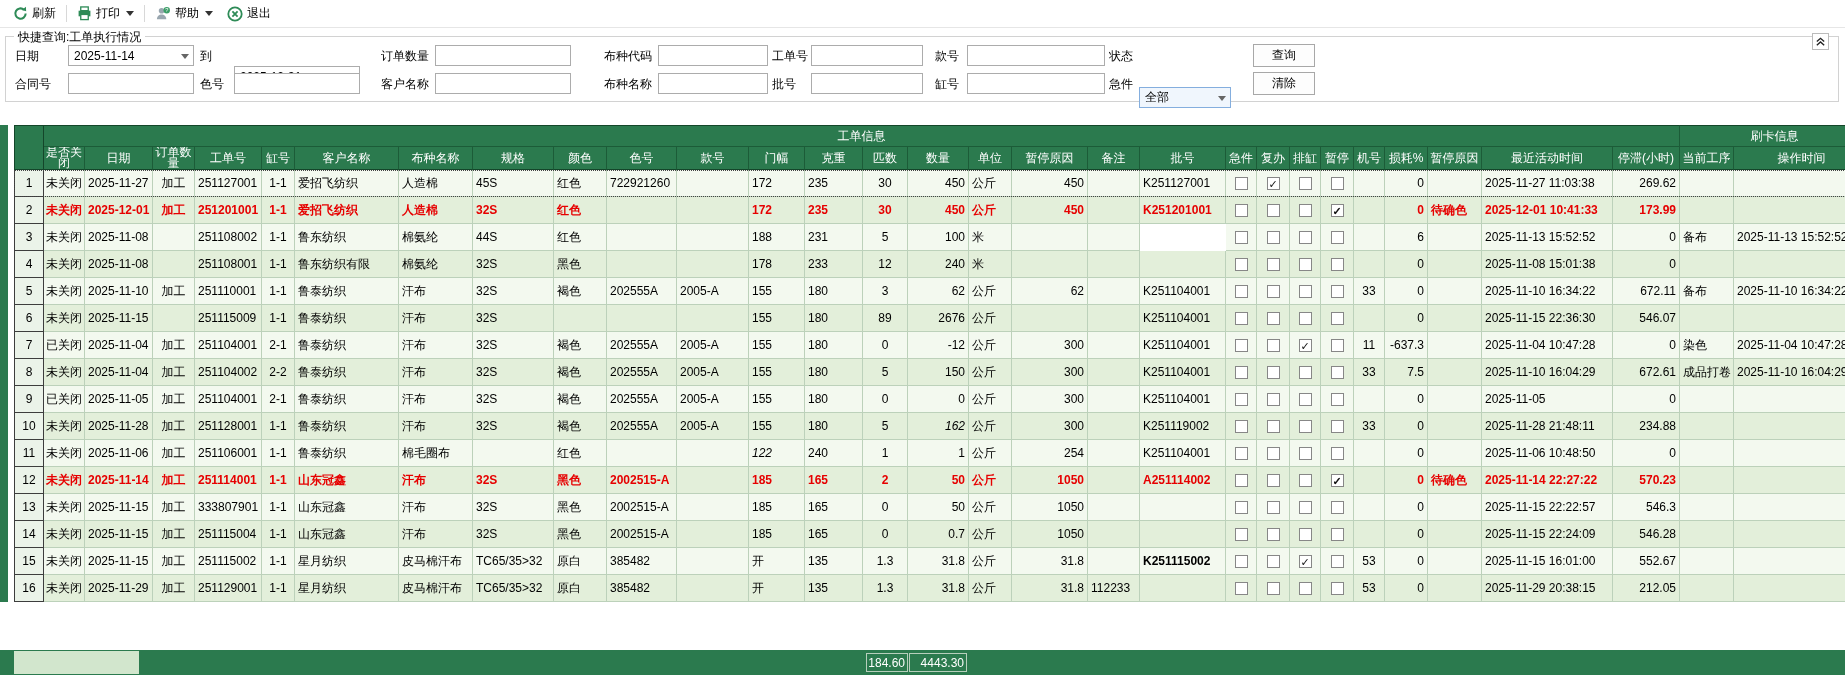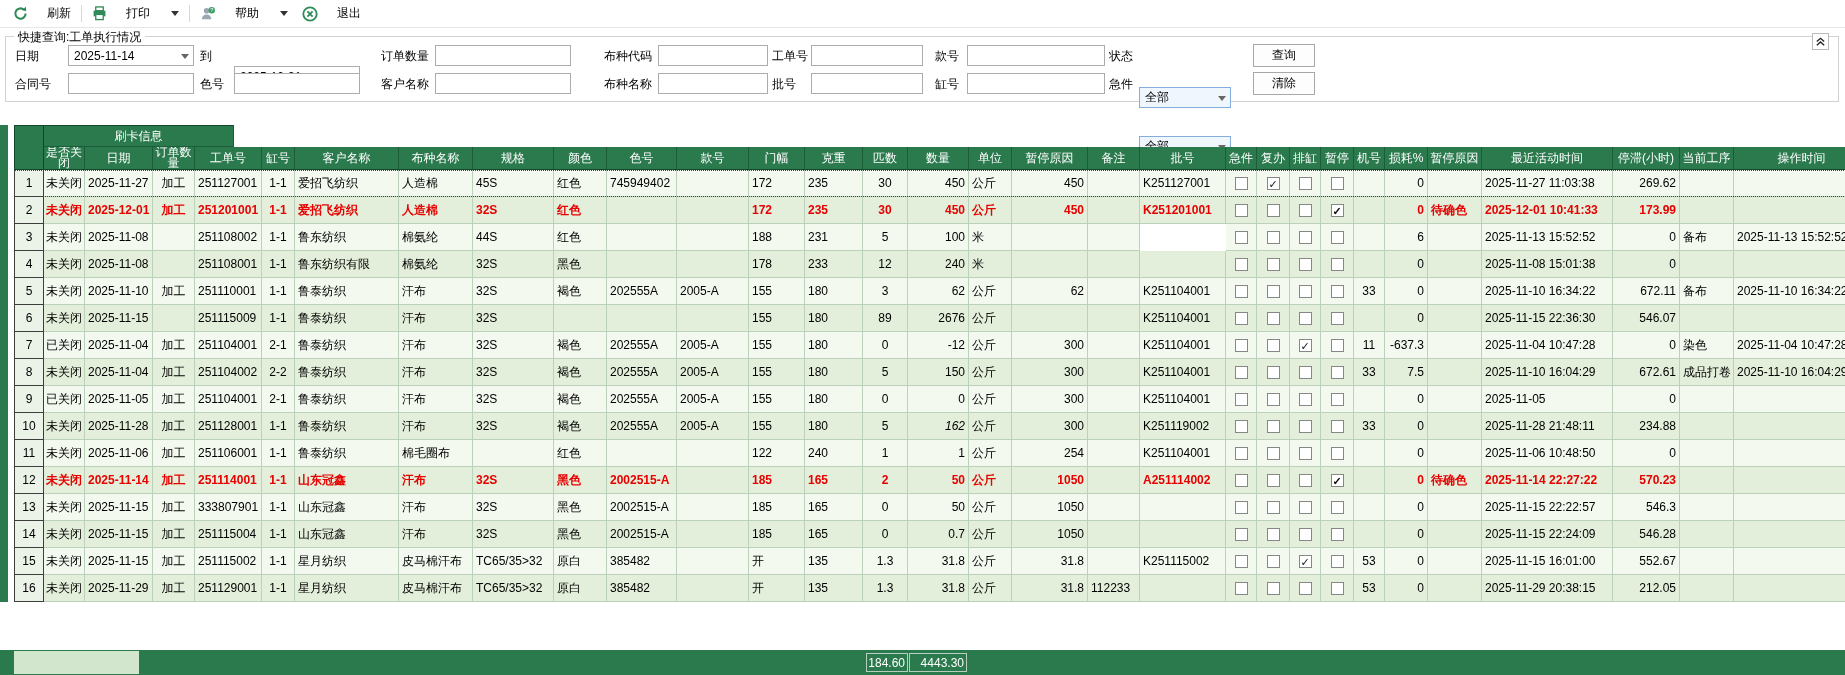--- a/index.html
+++ b/index.html
@@ -3,21 +3,21 @@
 <meta charset="utf-8">
 <style>
   * { box-sizing: border-box; }
   html,body { margin:0; padding:0; }
   body {
     width:1845px; height:675px; overflow:hidden; position:relative;
     background:#fff; font-family:"Liberation Sans", sans-serif; font-size:12px; color:#000;
   }
   
   .toolbar { display:flex; align-items:center; height:28px; padding-left:6px; border-bottom:1px solid #e6e6e6; }
-  .tb-btn { display:flex; align-items:center; gap:19px; padding:2px 7px; cursor:default; }
+  .tb-btn { display:flex; align-items:center; gap:4px; padding:2px 7px; cursor:default; }
   .tb-sep { width:1px; height:17px; background:#d8d8d8; margin:0 3px; }
   .caret { width:0; height:0; border-left:4px solid transparent; border-right:4px solid transparent; border-top:5px solid #333; margin-left:2px; }
   
   .qpanel { position:absolute; left:5px; top:36px; width:1834px; height:66px; border:1px solid #d2d2d2; }
   .qlegend { position:absolute; left:8px; top:-8px; background:#fff; padding:0 4px; }
   .f { position:absolute; display:flex; align-items:center; height:22px; }
   .lbl { white-space:nowrap; }
   .inp { height:21px; border:1px solid #acacac; background:#fff; padding:0 4px; font:12px "Liberation Sans",sans-serif; }
   .combo { position:relative; height:21px; border:1px solid #acacac; background:#fff; padding:0 18px 0 5px; display:flex; align-items:center; }
   .combo.blue { border:1px solid #84aede; background:#f0f6fd; }
@@ -181,20 +181,21 @@
       <span>清除</span>
     </div>
 </div>
 
 <div class="left-strip"></div>
 <div class="grid" id="grid">
     <div class="thead">
       <div class="corner"></div>
       <div class="hwrap">
         <div class="grow">
+          <div class="gcell" style="flex: 0 0 1636px;">工单信息</div>
           <div class="gcell" style="flex: 0 0 190px;">刷卡信息</div>
         </div>
         <div class="crow">
           <div class="hcell" style="flex: 0 0 41px;">是否关闭</div>
           <div class="hcell" style="flex: 0 0 68px;">日期</div>
           <div class="hcell" style="flex: 0 0 42px;">订单数量</div>
           <div class="hcell" style="flex: 0 0 67px;">工单号</div>
           <div class="hcell" style="flex: 0 0 33px;">缸号</div>
           <div class="hcell" style="flex: 0 0 104px;">客户名称</div>
           <div class="hcell" style="flex: 0 0 74px;">布种名称</div>
@@ -228,21 +229,21 @@
       <div class="rnum">1</div>
       <div class="dcell al-c" style="flex: 0 0 41px;">未关闭</div>
       <div class="dcell al-l" style="flex: 0 0 68px;">2025-11-27</div>
       <div class="dcell al-c" style="flex: 0 0 42px;">加工</div>
       <div class="dcell al-l" style="flex: 0 0 67px;">251127001</div>
       <div class="dcell al-c" style="flex: 0 0 33px;">1-1</div>
       <div class="dcell al-l" style="flex: 0 0 104px;">爱招飞纺织</div>
       <div class="dcell al-l" style="flex: 0 0 74px;">人造棉</div>
       <div class="dcell al-l" style="flex: 0 0 81px;">45S</div>
       <div class="dcell al-l" style="flex: 0 0 53px;">红色</div>
-      <div class="dcell al-l" style="flex: 0 0 70px;">745949402</div>
+      <div class="dcell al-l" style="flex: 0 0 70px;">722921260</div>
       <div class="dcell al-l" style="flex: 0 0 72px;"></div>
       <div class="dcell al-l" style="flex: 0 0 56px;">172</div>
       <div class="dcell al-l" style="flex: 0 0 58px;">235</div>
       <div class="dcell al-c" style="flex: 0 0 45px;">30</div>
       <div class="dcell al-r" style="flex: 0 0 61px;">450</div>
       <div class="dcell al-l" style="flex: 0 0 43px;">公斤</div>
       <div class="dcell al-r" style="flex: 0 0 76px;">450</div>
       <div class="dcell al-l" style="flex: 0 0 52px;"></div>
       <div class="dcell al-l" style="flex: 0 0 86px;">K251127001</div>
       <div class="dcell al-c" style="flex: 0 0 31px;">
@@ -640,21 +641,21 @@
       <div class="dcell al-l" style="flex: 0 0 68px;">2025-11-06</div>
       <div class="dcell al-c" style="flex: 0 0 42px;">加工</div>
       <div class="dcell al-l" style="flex: 0 0 67px;">251106001</div>
       <div class="dcell al-c" style="flex: 0 0 33px;">1-1</div>
       <div class="dcell al-l" style="flex: 0 0 104px;">鲁泰纺织</div>
       <div class="dcell al-l" style="flex: 0 0 74px;">棉毛圈布</div>
       <div class="dcell al-l" style="flex: 0 0 81px;"></div>
       <div class="dcell al-l" style="flex: 0 0 53px;">红色</div>
       <div class="dcell al-l" style="flex: 0 0 70px;"></div>
       <div class="dcell al-l" style="flex: 0 0 72px;"></div>
-      <div class="dcell al-l" style="flex: 0 0 56px;">122</div>
+      <div class="dcell al-l" style="flex: 0 0 56px; font-style: italic;">122</div>
       <div class="dcell al-l" style="flex: 0 0 58px;">240</div>
       <div class="dcell al-c" style="flex: 0 0 45px;">1</div>
       <div class="dcell al-r" style="flex: 0 0 61px;">1</div>
       <div class="dcell al-l" style="flex: 0 0 43px;">公斤</div>
       <div class="dcell al-r" style="flex: 0 0 76px;">254</div>
       <div class="dcell al-l" style="flex: 0 0 52px;"></div>
       <div class="dcell al-l" style="flex: 0 0 86px;">K251104001</div>
       <div class="dcell al-c" style="flex: 0 0 31px;">
         <div class="cb"></div>
       </div>
@@ -811,21 +812,21 @@
       <div class="dcell al-l" style="flex: 0 0 53px;">原白</div>
       <div class="dcell al-l" style="flex: 0 0 70px;">385482</div>
       <div class="dcell al-l" style="flex: 0 0 72px;"></div>
       <div class="dcell al-l" style="flex: 0 0 56px;">开</div>
       <div class="dcell al-l" style="flex: 0 0 58px;">135</div>
       <div class="dcell al-c" style="flex: 0 0 45px;">1.3</div>
       <div class="dcell al-r" style="flex: 0 0 61px;">31.8</div>
       <div class="dcell al-l" style="flex: 0 0 43px;">公斤</div>
       <div class="dcell al-r" style="flex: 0 0 76px;">31.8</div>
       <div class="dcell al-l" style="flex: 0 0 52px;"></div>
-      <div class="dcell al-l" style="flex: 0 0 86px;">K251115002</div>
+      <div class="dcell al-l" style="flex: 0 0 86px; font-weight: bold;">K251115002</div>
       <div class="dcell al-c" style="flex: 0 0 31px;">
         <div class="cb"></div>
       </div>
       <div class="dcell al-c" style="flex: 0 0 33px;">
         <div class="cb"></div>
       </div>
       <div class="dcell al-c" style="flex: 0 0 31px;">
         <div class="cb on">✓</div>
       </div>
       <div class="dcell al-c" style="flex: 0 0 33px;">

